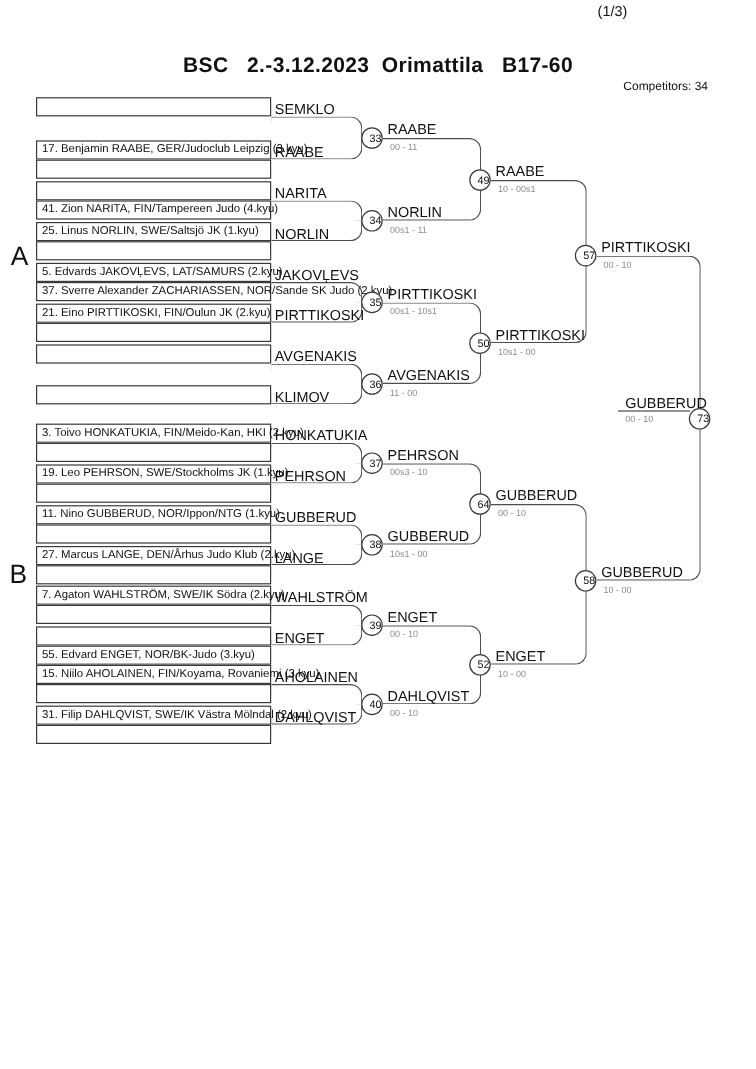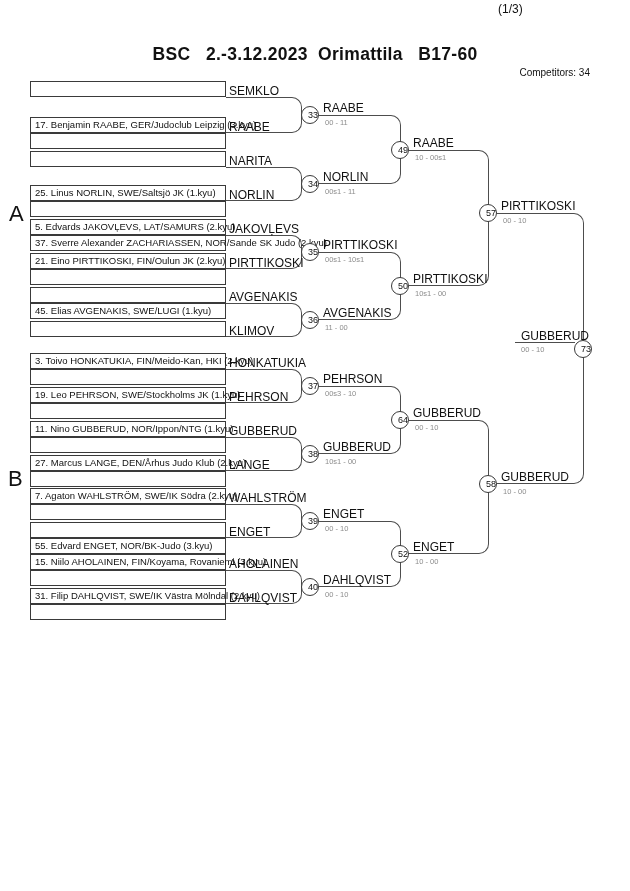--- a/index.html
+++ b/index.html
@@ -76,43 +76,43 @@
     </div>
   <div class="box" style="top:117px;">
       <span>17. Benjamin RAABE, GER/Judoclub Leipzig (3.kyu)</span>
     </div>
   <div class="box" style="top:133px;">
       <span></span>
     </div>
   <div class="box" style="top:151px;">
       <span></span>
     </div>
+  <div class="box" style="top:167px;">
+      <span>41. Zion NARITA, FIN/Tampereen Judo (4.kyu)</span>
+    </div>
   <div class="box" style="top:185px;">
       <span>25. Linus NORLIN, SWE/Saltsjö JK (1.kyu)</span>
     </div>
   <div class="box" style="top:201px;">
       <span></span>
     </div>
   <div class="box" style="top:219px;">
       <span>5. Edvards JAKOVĻEVS, LAT/SAMURS (2.kyu)</span>
     </div>
   <div class="box" style="top:235px;">
       <span>37. Sverre Alexander ZACHARIASSEN, NOR/Sande SK Judo (2.kyu)</span>
     </div>
   <div class="box" style="top:253px;">
       <span>21. Eino PIRTTIKOSKI, FIN/Oulun JK (2.kyu)</span>
     </div>
   <div class="box" style="top:269px;">
       <span></span>
     </div>
   <div class="box" style="top:287px;">
       <span></span>
-    </div>
-  <div class="box" style="top:303px;">
-      <span>45. Elias AVGENAKIS, SWE/LUGI (1.kyu)</span>
     </div>
   <div class="box" style="top:321px;">
       <span></span>
     </div>
   <div class="box" style="top:353px;">
       <span>3. Toivo HONKATUKIA, FIN/Meido-Kan, HKI (2.kyu)</span>
     </div>
   <div class="box" style="top:369px;">
       <span></span>
     </div>

